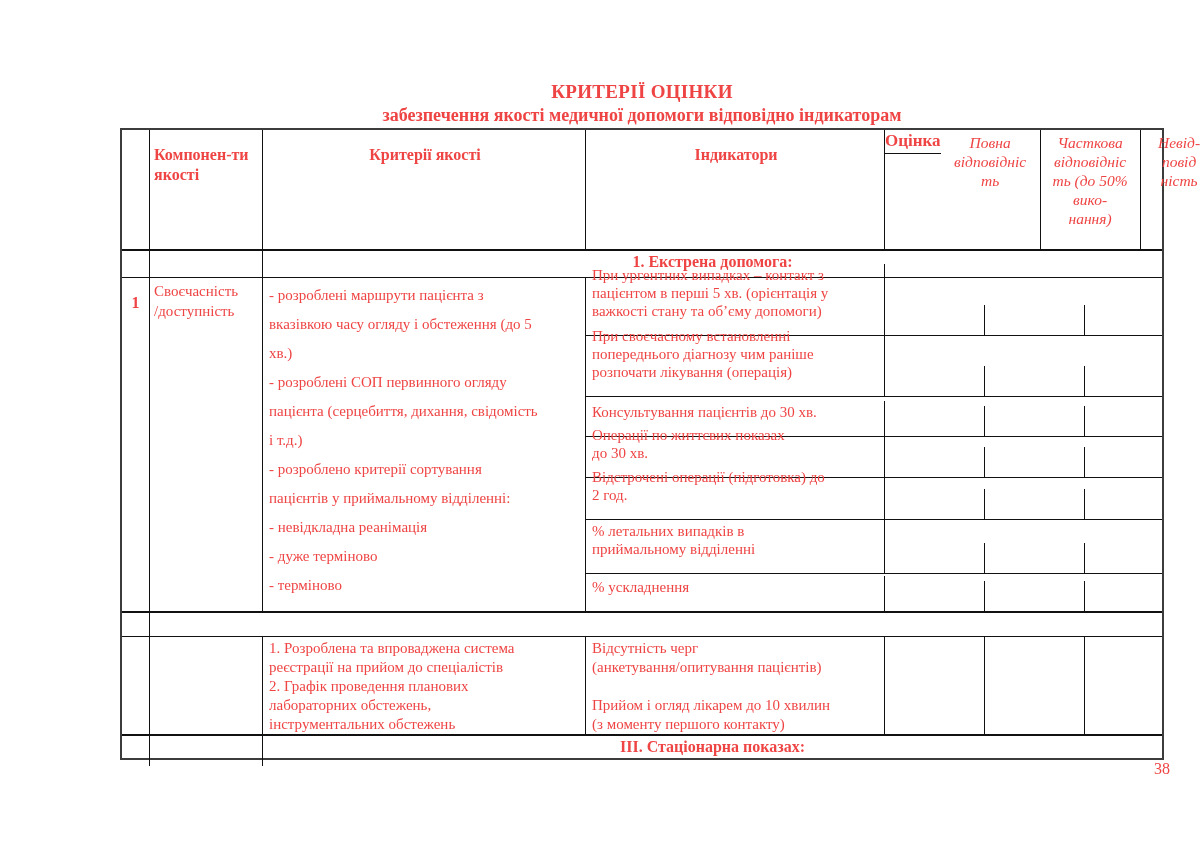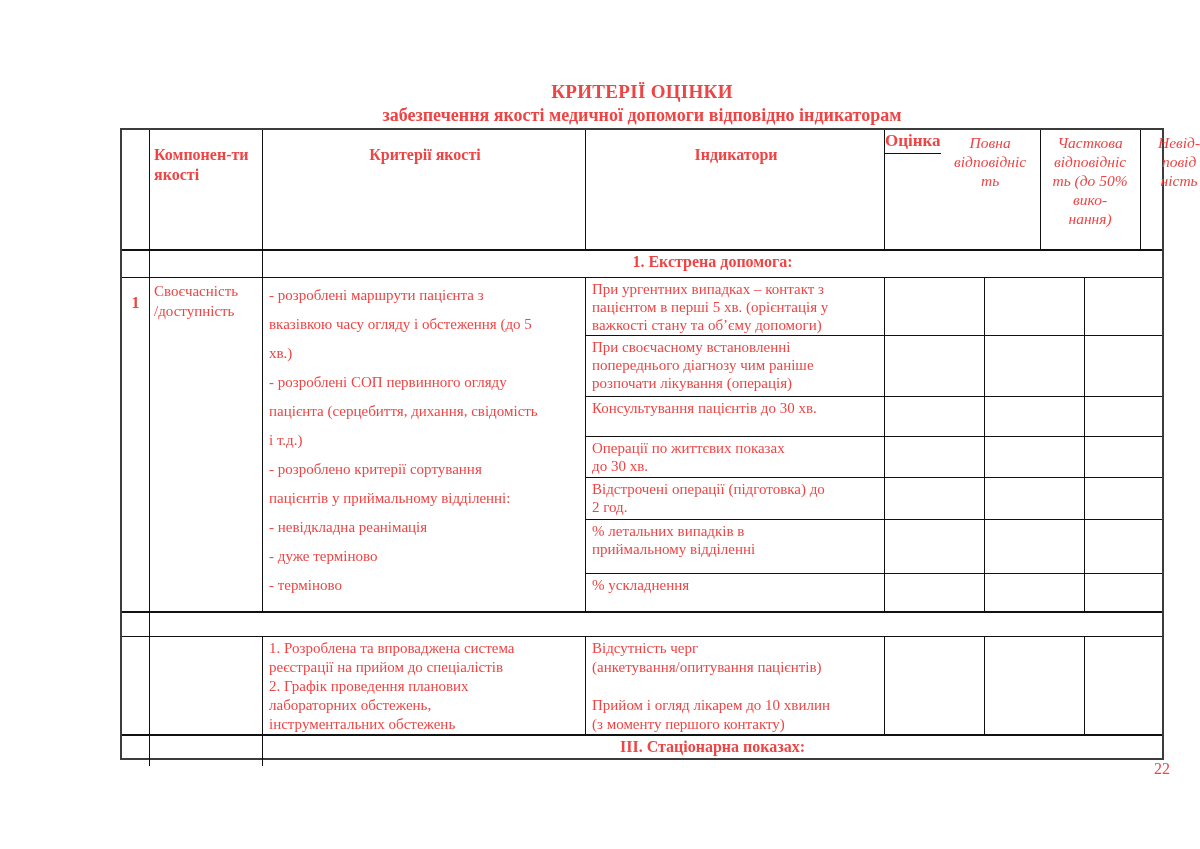--- a/index.html
+++ b/index.html
@@ -62,21 +62,21 @@
   .sec-row-merged {
     flex:1; text-align:center; font-weight:bold; font-size:16px;
     padding-top:2px; overflow:hidden;
   }
   .sec-prefix { font-weight:normal; }
   
   .r-emergency { height:335px; border-bottom-width:2px; }
   .cell-criteria { line-height:29px; padding-top:3px; }
   .cell-component { line-height:20px; padding-top:3px; }
   .sub-col { width:576px; flex:none; display:flex; flex-direction:column; }
-  .sub-row { display:flex; border-bottom:1px solid #111; }
+  .sub-row { display:flex; border-bottom:1px solid #111;align-items:flex-end; }
   .sub-row:last-child { border-bottom:none; flex:1; }
   .sub-row .c-ind { line-height:18px; padding-top:2px; }
   
   .r-ambulatory { height:99px; border-bottom-width:2px; }
   .r-ambulatory .cell { line-height:19px; padding-top:2px; }
   .page-number {
     position:absolute; left:1130px; top:760px; width:40px;
     text-align:right; font-size:16px;
   }
 </style>
@@ -218,15 +218,15 @@
     </div>
 
     <div class="row" style="height:22px">
       <div class="cell c-num"></div>
       <div class="cell c-comp"></div>
       <div class="sec-row-merged">ІІІ. Стаціонарна показах:</div>
     </div>
 
   </div>
 
-  <div class="page-number">22</div>
+  <div class="page-number">38</div>
 
 </div>
 
 </body></html>

